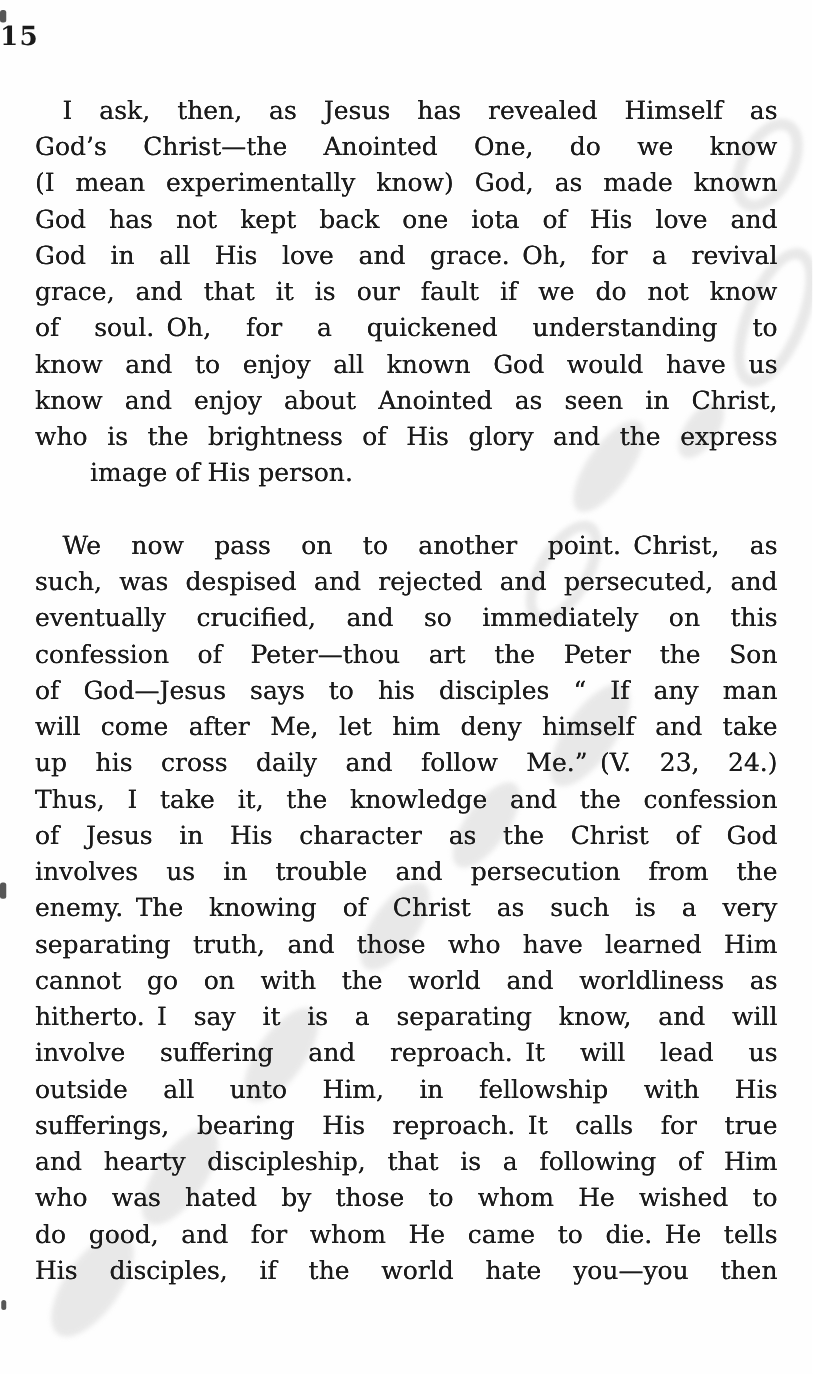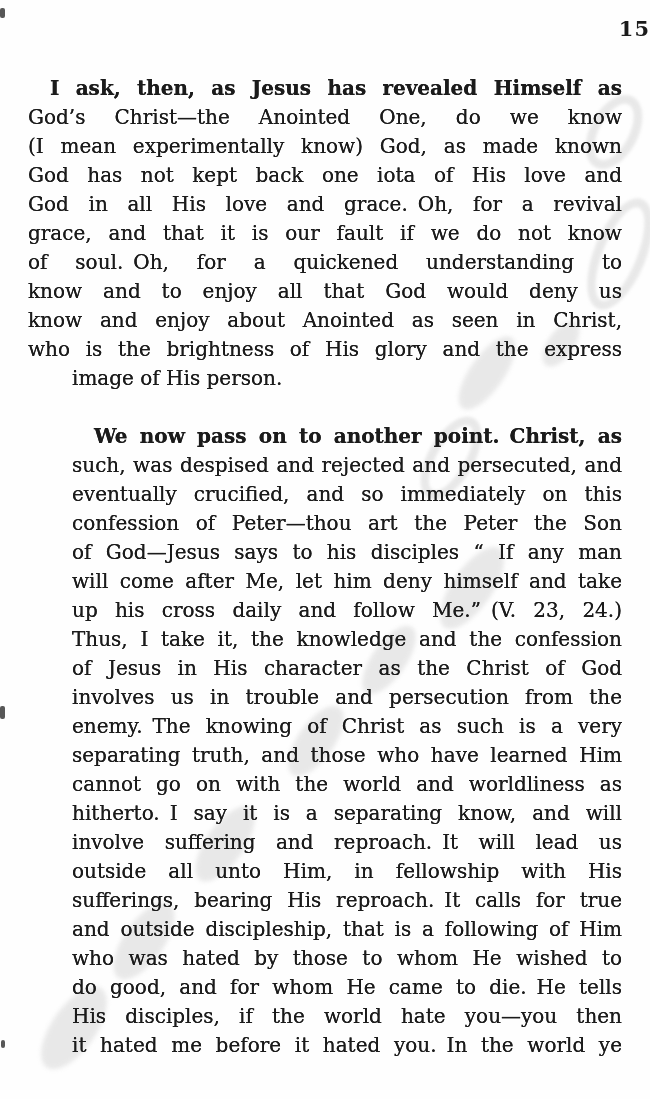--- a/index.html
+++ b/index.html
@@ -41,43 +41,43 @@
     background: #3a3a3a;
     border-radius: 2px;
     opacity: 0.85;
     z-index: 0;
   }
   .page-number {
     position: absolute;
     top: 16px;
     left: 0;
     right: 0;
-    text-align: right;
+    text-align: left;
     font-size: 21px;
     font-weight: bold;
     letter-spacing: 1px;
     z-index: 1;
   }
   .text-block {
     position: absolute;
     top: 74px;
     left: 28px;
     right: 28px;
     z-index: 1;
     font-size: 20px;
     line-height: 29px;
     text-shadow: 0 0 0.5px currentColor; 
   }
-  .paragraph + .paragraph { margin-top: 29px; margin-left: 44px; }
+  .paragraph + .paragraph { margin-top: 29px; }
   .line {
     text-align: justify;
     text-align-last: justify;
     white-space: normal;
   }
-  .line.indent { text-indent: 22px; font-weight: bold; }
+  .line.indent { text-indent: 22px; }
   .line.flush-left { text-align-last: left; margin-left: 44px; }
 </style>
 </head>
 <body>
 
 <div class="page">
 
   <div>
     <div class="smudge ring" style="left:590px; top:92px;  width:48px;  height:80px;  transform: rotate(28deg);"></div>
     <div class="smudge ring" style="left:594px; top:195px; width:52px;  height:118px; transform: rotate(22deg);"></div>
@@ -100,21 +100,21 @@
 
   <div class="text-block">
     <div class="paragraph">
         <div class="line indent">I ask, then, as Jesus has revealed Himself as</div>
         <div class="line">God’s Christ—the Anointed One, do we know</div>
         <div class="line">(I mean experimentally know) God, as made known</div>
         <div class="line">God has not kept back one iota of His love and</div>
         <div class="line">God in all His love and grace. Oh, for a revival</div>
         <div class="line">grace, and that it is our fault if we do not know</div>
         <div class="line">of soul. Oh, for a quickened understanding to</div>
-        <div class="line">know and to enjoy all that God would deny us</div>
+        <div class="line">know and to enjoy all known God would have us</div>
         <div class="line">know and enjoy about Anointed as seen in Christ,</div>
         <div class="line">who is the brightness of His glory and the express</div>
         <div class="line flush-left">image of His person.</div>
       </div>
     <div class="paragraph">
         <div class="line indent">We now pass on to another point. Christ, as</div>
         <div class="line">such, was despised and rejected and persecuted, and</div>
         <div class="line">eventually crucified, and so immediately on this</div>
         <div class="line">confession of Peter—thou art the Peter the Son</div>
         <div class="line">of God—Jesus says to his disciples “ If any man</div>
@@ -123,21 +123,20 @@
         <div class="line">Thus, I take it, the knowledge and the confession</div>
         <div class="line">of Jesus in His character as the Christ of God</div>
         <div class="line">involves us in trouble and persecution from the</div>
         <div class="line">enemy. The knowing of Christ as such is a very</div>
         <div class="line">separating truth, and those who have learned Him</div>
         <div class="line">cannot go on with the world and worldliness as</div>
         <div class="line">hitherto. I say it is a separating know, and will</div>
         <div class="line">involve suffering and reproach. It will lead us</div>
         <div class="line">outside all unto Him, in fellowship with His</div>
         <div class="line">sufferings, bearing His reproach. It calls for true</div>
-        <div class="line">and outside discipleship, that is a following of Him</div>
+        <div class="line">and hearty discipleship, that is a following of Him</div>
         <div class="line">who was hated by those to whom He wished to</div>
         <div class="line">do good, and for whom He came to die. He tells</div>
         <div class="line">His disciples, if the world hate you—you then</div>
-        <div class="line">it hated me before it hated you. In the world ye</div>
       </div>
   </div>
 
 </div>
 
 </body></html>

